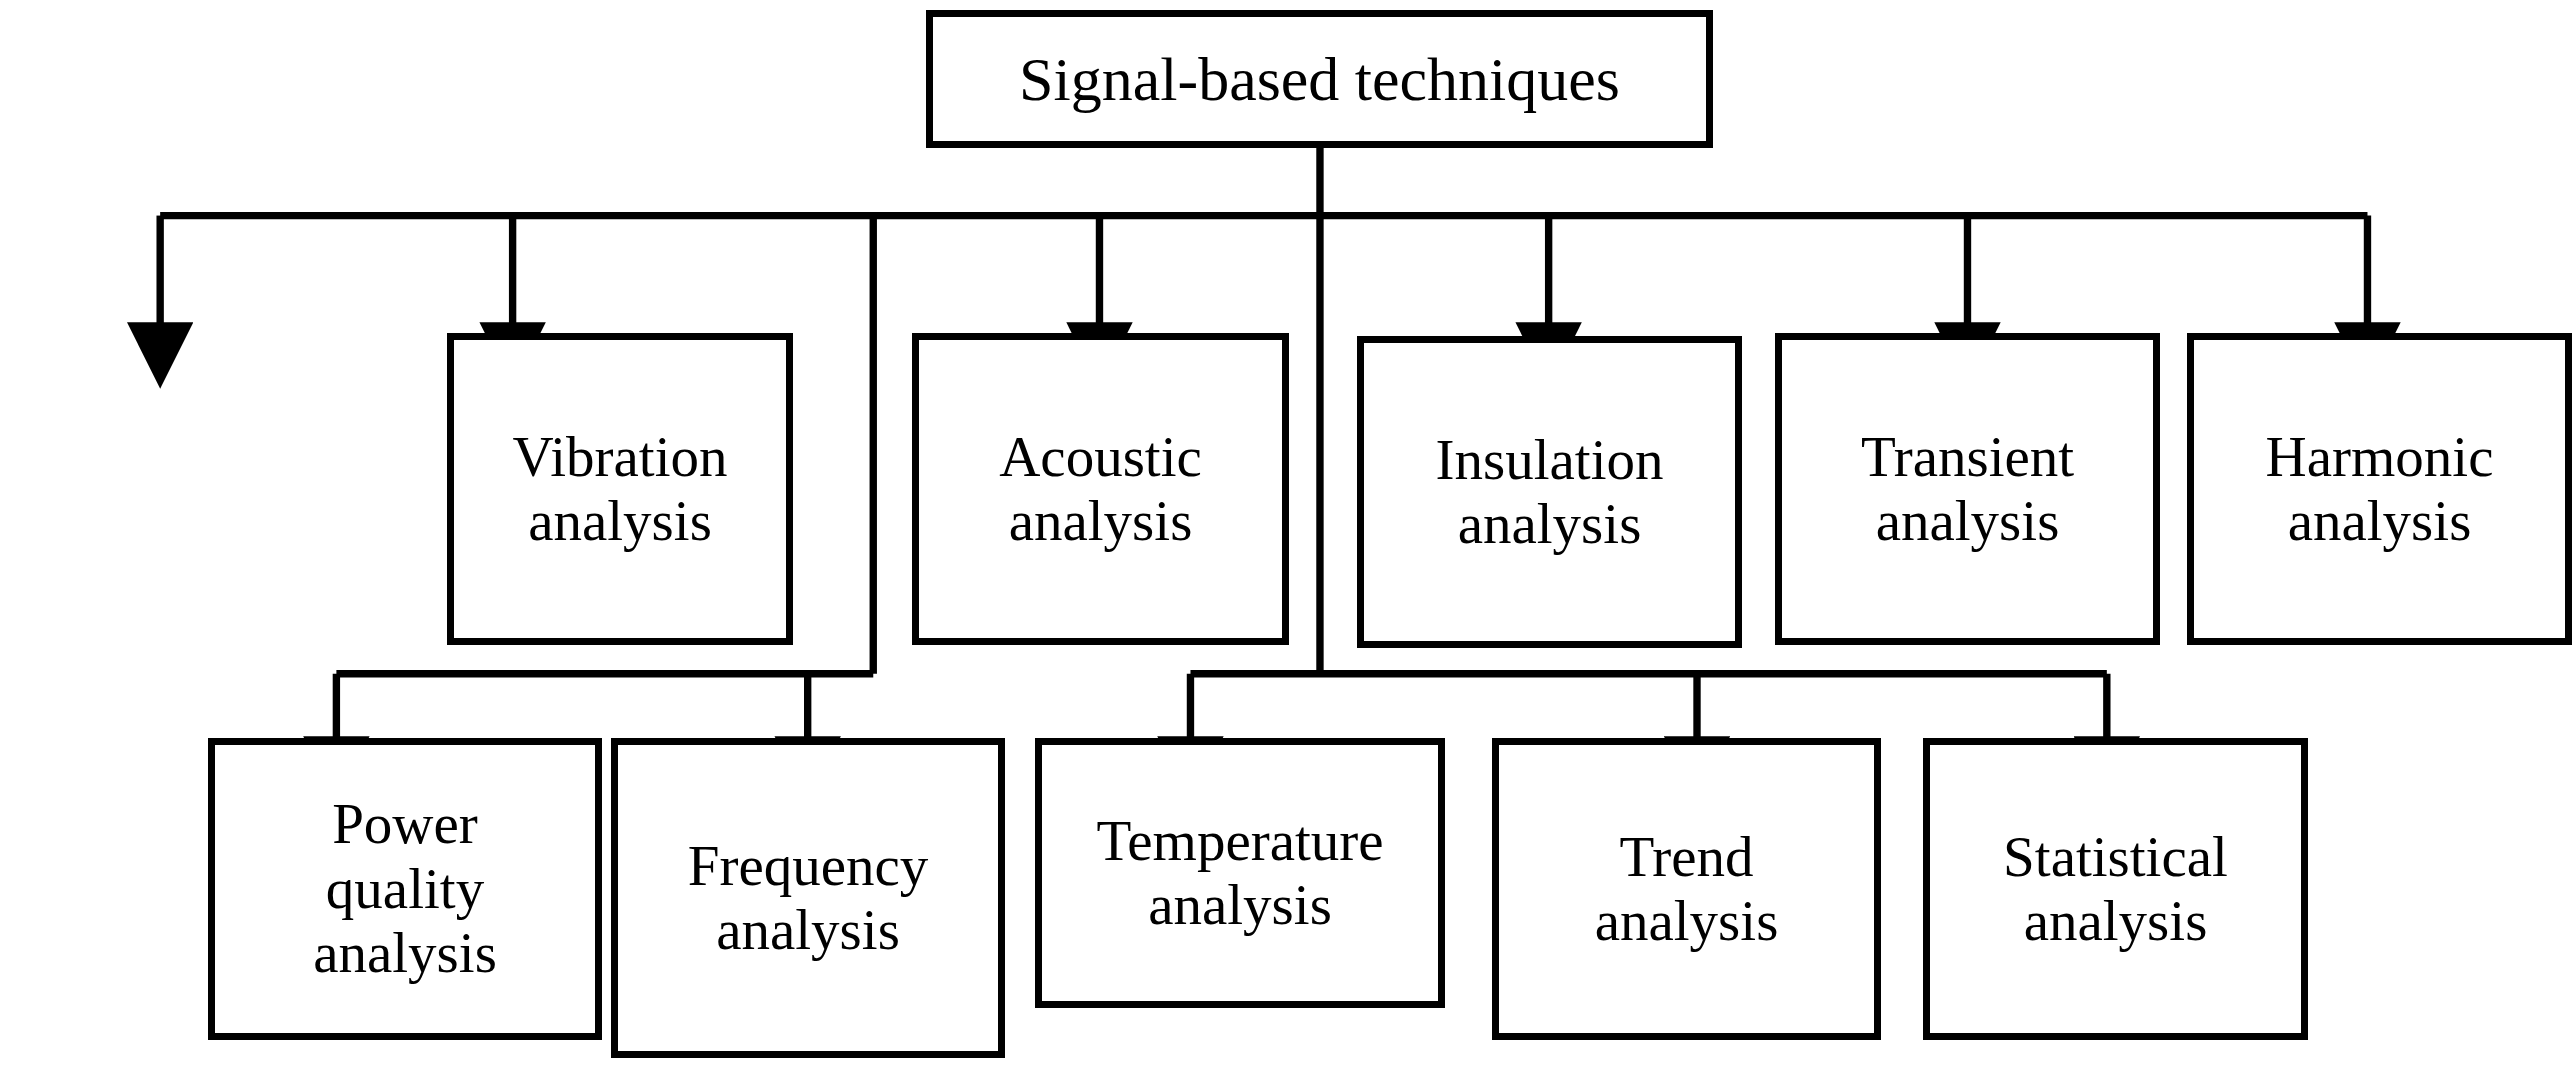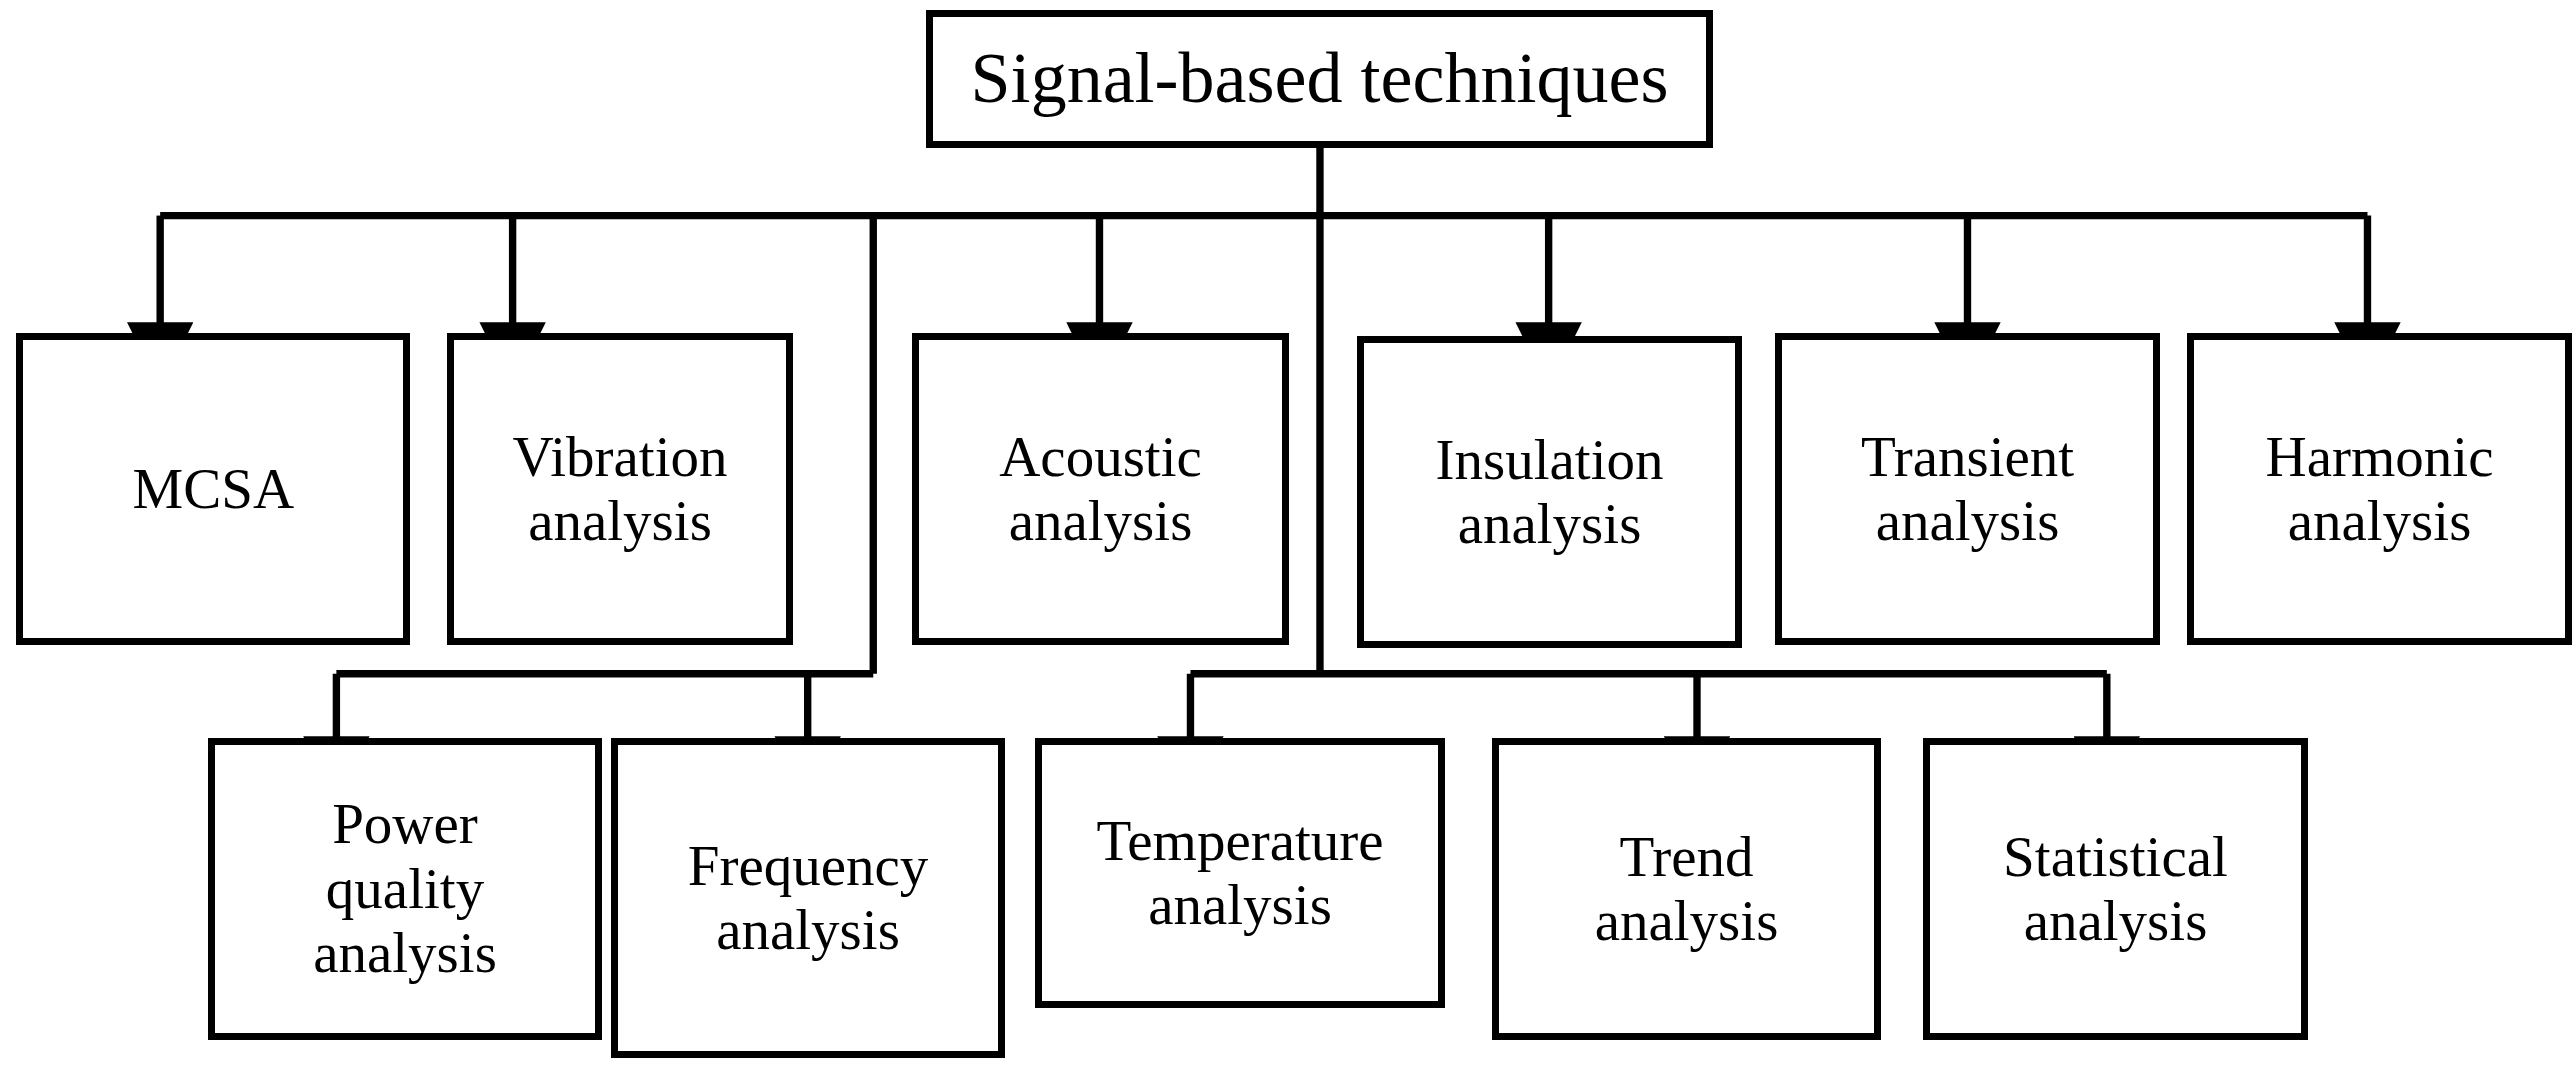--- a/index.html
+++ b/index.html
@@ -27,21 +27,21 @@
     justify-content:center;
     text-align:center;
     line-height:1.13;
     color:#000000;
   }
   .node .label{
     display:block;
     white-space:pre-line;
     padding:0 4.9px;
   }
-  #n-root{ font-size:72px; }
+  #n-root{ font-size:62px; }
   .lvl1 .label, .lvl2 .label{ font-size:57px; }
 </style>
 </head>
 <body>
 
 <div id="stage">
 
   <svg id="wires" viewBox="0 0 3142 1303" xmlns="http://www.w3.org/2000/svg">
     <defs>
       <marker id="arrowhead" markerWidth="9" markerHeight="9" refX="0.2" refY="4.5" orient="auto" markerUnits="strokeWidth">
@@ -79,23 +79,20 @@
       <path d="M 2070 822 L 2070 900" marker-end="url(#arrowhead)"></path>
       <path d="M 2570 822 L 2570 900" marker-end="url(#arrowhead)"></path>
 
     </g>
   </svg>
 
   <div class="node" id="n-root" style="left:926px; top:9.8px; width:787px; height:138px;">
     <span class="label">Signal-based techniques</span>
   </div>
 
-  <div class="node lvl1" style="left:16.4px; top:333px; width:394px; height:312px;">
-    <span class="label">MCSA</span>
-  </div>
 
   <div class="node lvl1" style="left:447px; top:333px; width:346px; height:312px;">
     <span class="label">Vibration
 analysis</span>
   </div>
 
   <div class="node lvl1" style="left:912px; top:333px; width:377px; height:312px;">
     <span class="label">Acoustic
 analysis</span>
   </div>

